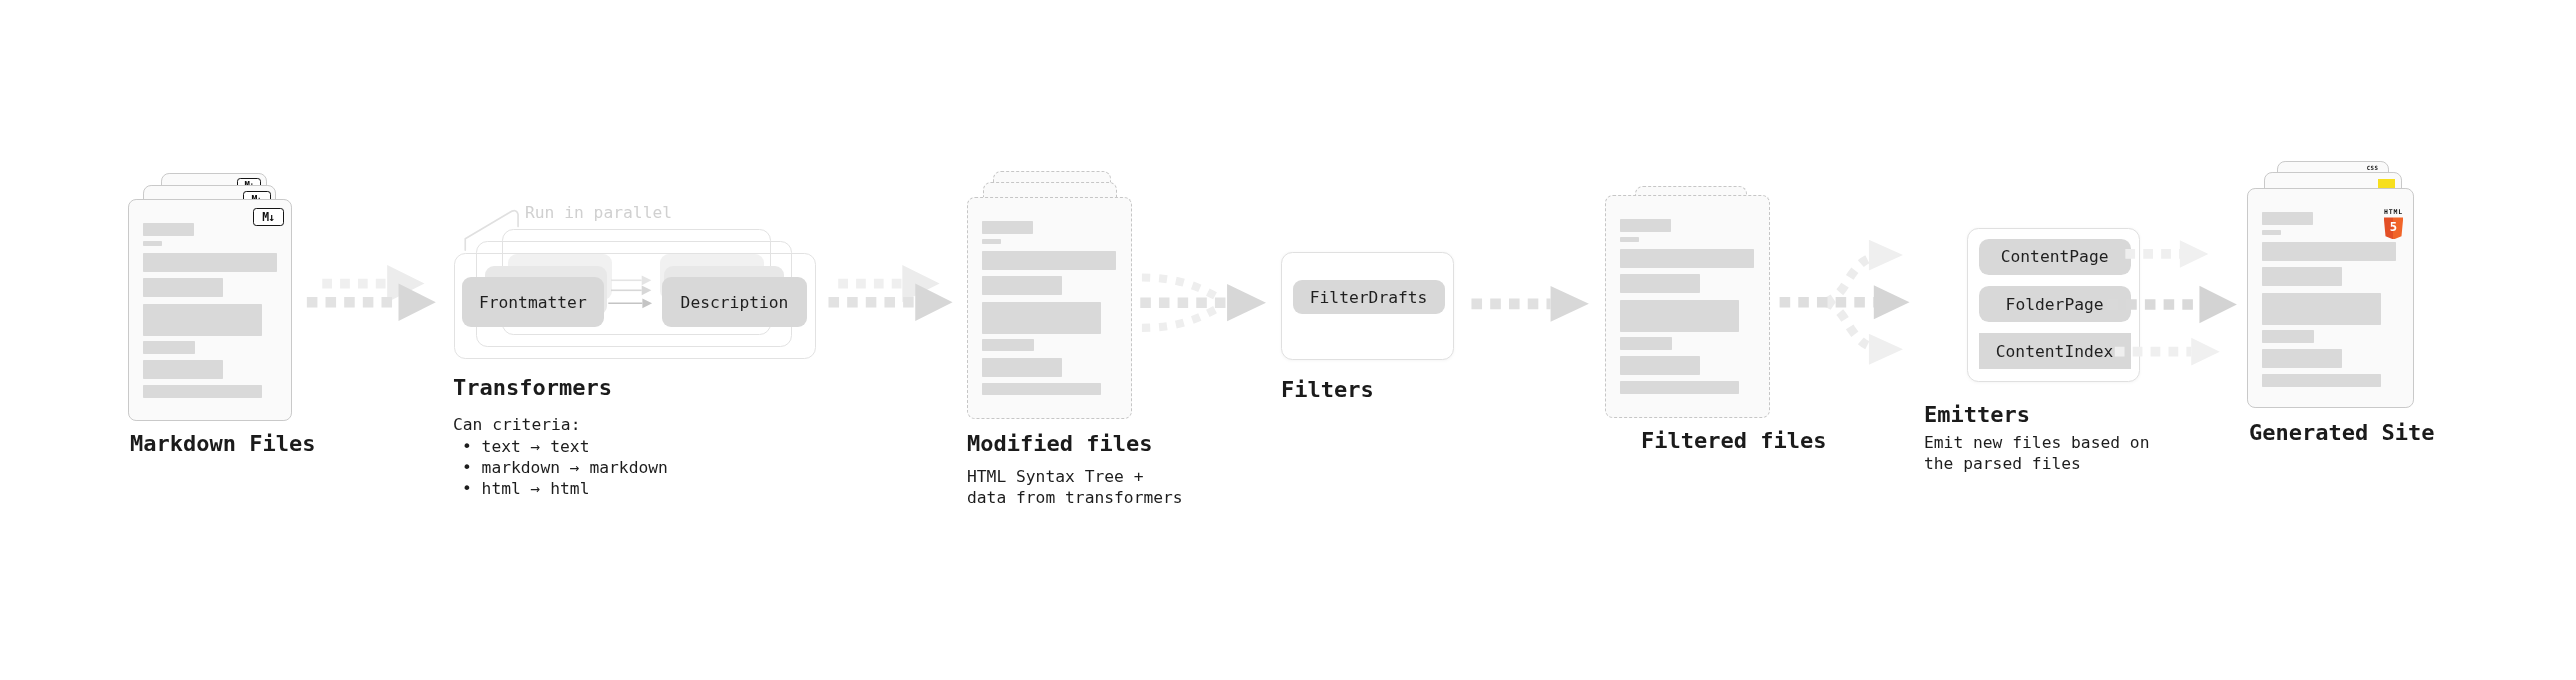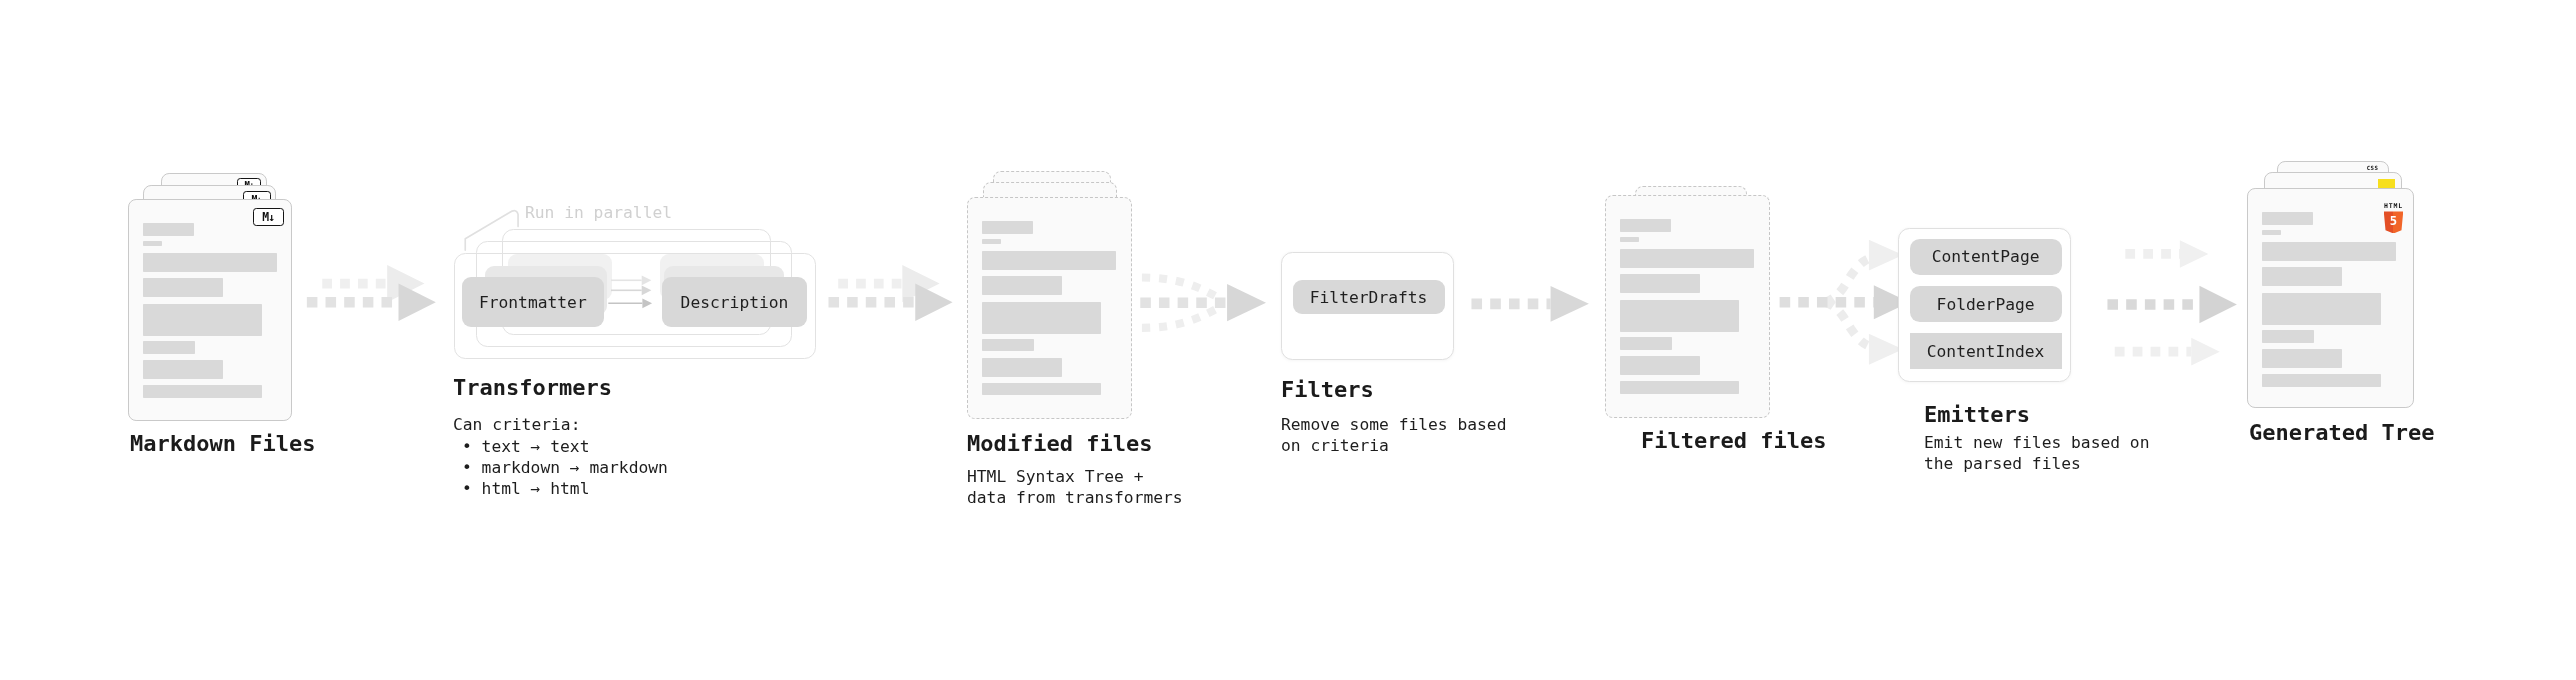--- a/index.html
+++ b/index.html
@@ -154,22 +154,20 @@
     <path d="M7,13 C52,13 76,24 102,38" stroke="#eeeeee" stroke-width="10" stroke-dasharray="10 11" fill="none"></path>
     <path d="M7,75 C52,75 76,64 102,50" stroke="#eeeeee" stroke-width="10" stroke-dasharray="10 11" fill="none"></path>
     <line x1="5" y1="44" x2="112" y2="44" stroke="#e2e2e2" stroke-width="13" stroke-dasharray="13 10"></line>
     <polygon points="112,21 160,44 112,67" fill="#d7d7d7"></polygon>
   </svg>
 
   <div class="wbox" style="left:1281px;top:252px;width:173px;height:108px">
     <div class="pill" style="left:10.6px;top:27px;width:152px;height:34px">FilterDrafts</div>
   </div>
   <div class="title" style="left:1281px;top:377px">Filters</div>
-  <div class="sub" style="left:1281px;top:414px">Remove some files based
-on criteria</div>
 
   <svg class="abs" style="left:1469px;top:281px" width="124" height="49" viewBox="0 0 152 60">
     <line x1="3" y1="28" x2="100" y2="28" stroke="#e0e0e0" stroke-width="13" stroke-dasharray="13 10"></line>
     <polygon points="100,6 147,28 100,50" fill="#d8d8d8"></polygon>
   </svg>
 
   <div class="group" style="left:1605px;top:184px;width:172px;height:240px">
     <div class="page dashed" style="left:30px;top:1.6px;width:112px;height:89px"></div>
     <div class="page dashed" style="left:0;top:11.4px;width:165px;height:223px">
       <div class="skel">
@@ -188,21 +186,21 @@
 
   <svg class="abs" style="left:1778px;top:238px" width="138" height="130" viewBox="0 0 170 160">
     <path d="M58,79 C76,73 82,58 90,46 C97,36 102,30 110,26" stroke="#ececec" stroke-width="11" stroke-dasharray="11 11" fill="none"></path>
     <polygon points="112,2 154,21 112,40" fill="#efefef"></polygon>
     <path d="M58,79 C76,85 82,100 90,112 C97,122 102,128 110,132" stroke="#ececec" stroke-width="11" stroke-dasharray="11 11" fill="none"></path>
     <polygon points="112,118 154,137 112,156" fill="#efefef"></polygon>
     <line x1="2" y1="79" x2="118" y2="79" stroke="#dedede" stroke-width="13" stroke-dasharray="13 10"></line>
     <polygon points="118,58 162,79 118,100" fill="#d5d5d5"></polygon>
   </svg>
 
-  <div class="wbox" style="left:1898px;top:228px;width:173px;height:154px">
+  <div class="wbox" style="left:1967px;top:228px;width:173px;height:154px">
     <div class="pill" style="left:10.6px;top:9.8px;width:152px;height:36px;border-radius:9.8px">ContentPage</div>
     <div class="pill" style="left:10.6px;top:57px;width:152px;height:36px;border-radius:9.8px">FolderPage</div>
     <div class="pill" style="left:10.6px;top:104px;width:152px;height:36px;border-radius:0">ContentIndex</div>
   </div>
   <div class="title" style="left:1924px;top:402px">Emitters</div>
   <div class="sub" style="left:1924px;top:432px">Emit new files based on
 the parsed files</div>
 
   <svg class="abs" style="left:2105px;top:236px" width="140" height="132" viewBox="0 0 172 162">
     <line x1="25" y1="22" x2="92" y2="22" stroke="#efefef" stroke-width="12" stroke-dasharray="12 10"></line>
@@ -217,32 +215,32 @@
     <div class="page" style="left:30px;top:0.8px;width:112px;height:89px">
       <span class="css-icon" style="right:6.5px;top:3.3px">
           <b>CSS</b>
           <span class="css-bar"></span>
         </span>
     </div>
     <div class="page" style="left:17px;top:12.2px;width:138px;height:98px">
       <span class="js-icon" style="right:6.5px;top:5.7px"></span>
     </div>
     <div class="page" style="left:0;top:28.4px;width:167px;height:220px">
-      <span class="html5-icon" style="right:7.3px;top:14px">
+      <span class="html5-icon" style="right:7.3px;top:20px">
         <b class="h5-label">HTML</b>
         <span class="h5-shield"><i>5</i></span>
       </span>
       <div class="skel">
         <i class="s1"></i>
           <i class="s2"></i>
           <i class="s3"></i>
           <i class="s4"></i>
           <i class="s5"></i>
           <i class="s6"></i>
           <i class="s7"></i>
           <i class="s8"></i>
       </div>
     </div>
   </div>
-  <div class="title" style="left:2249px;top:420px">Generated Tree</div>
+  <div class="title" style="left:2249px;top:420px">Generated Site</div>
 
 </div>
 
 
 </body></html>

